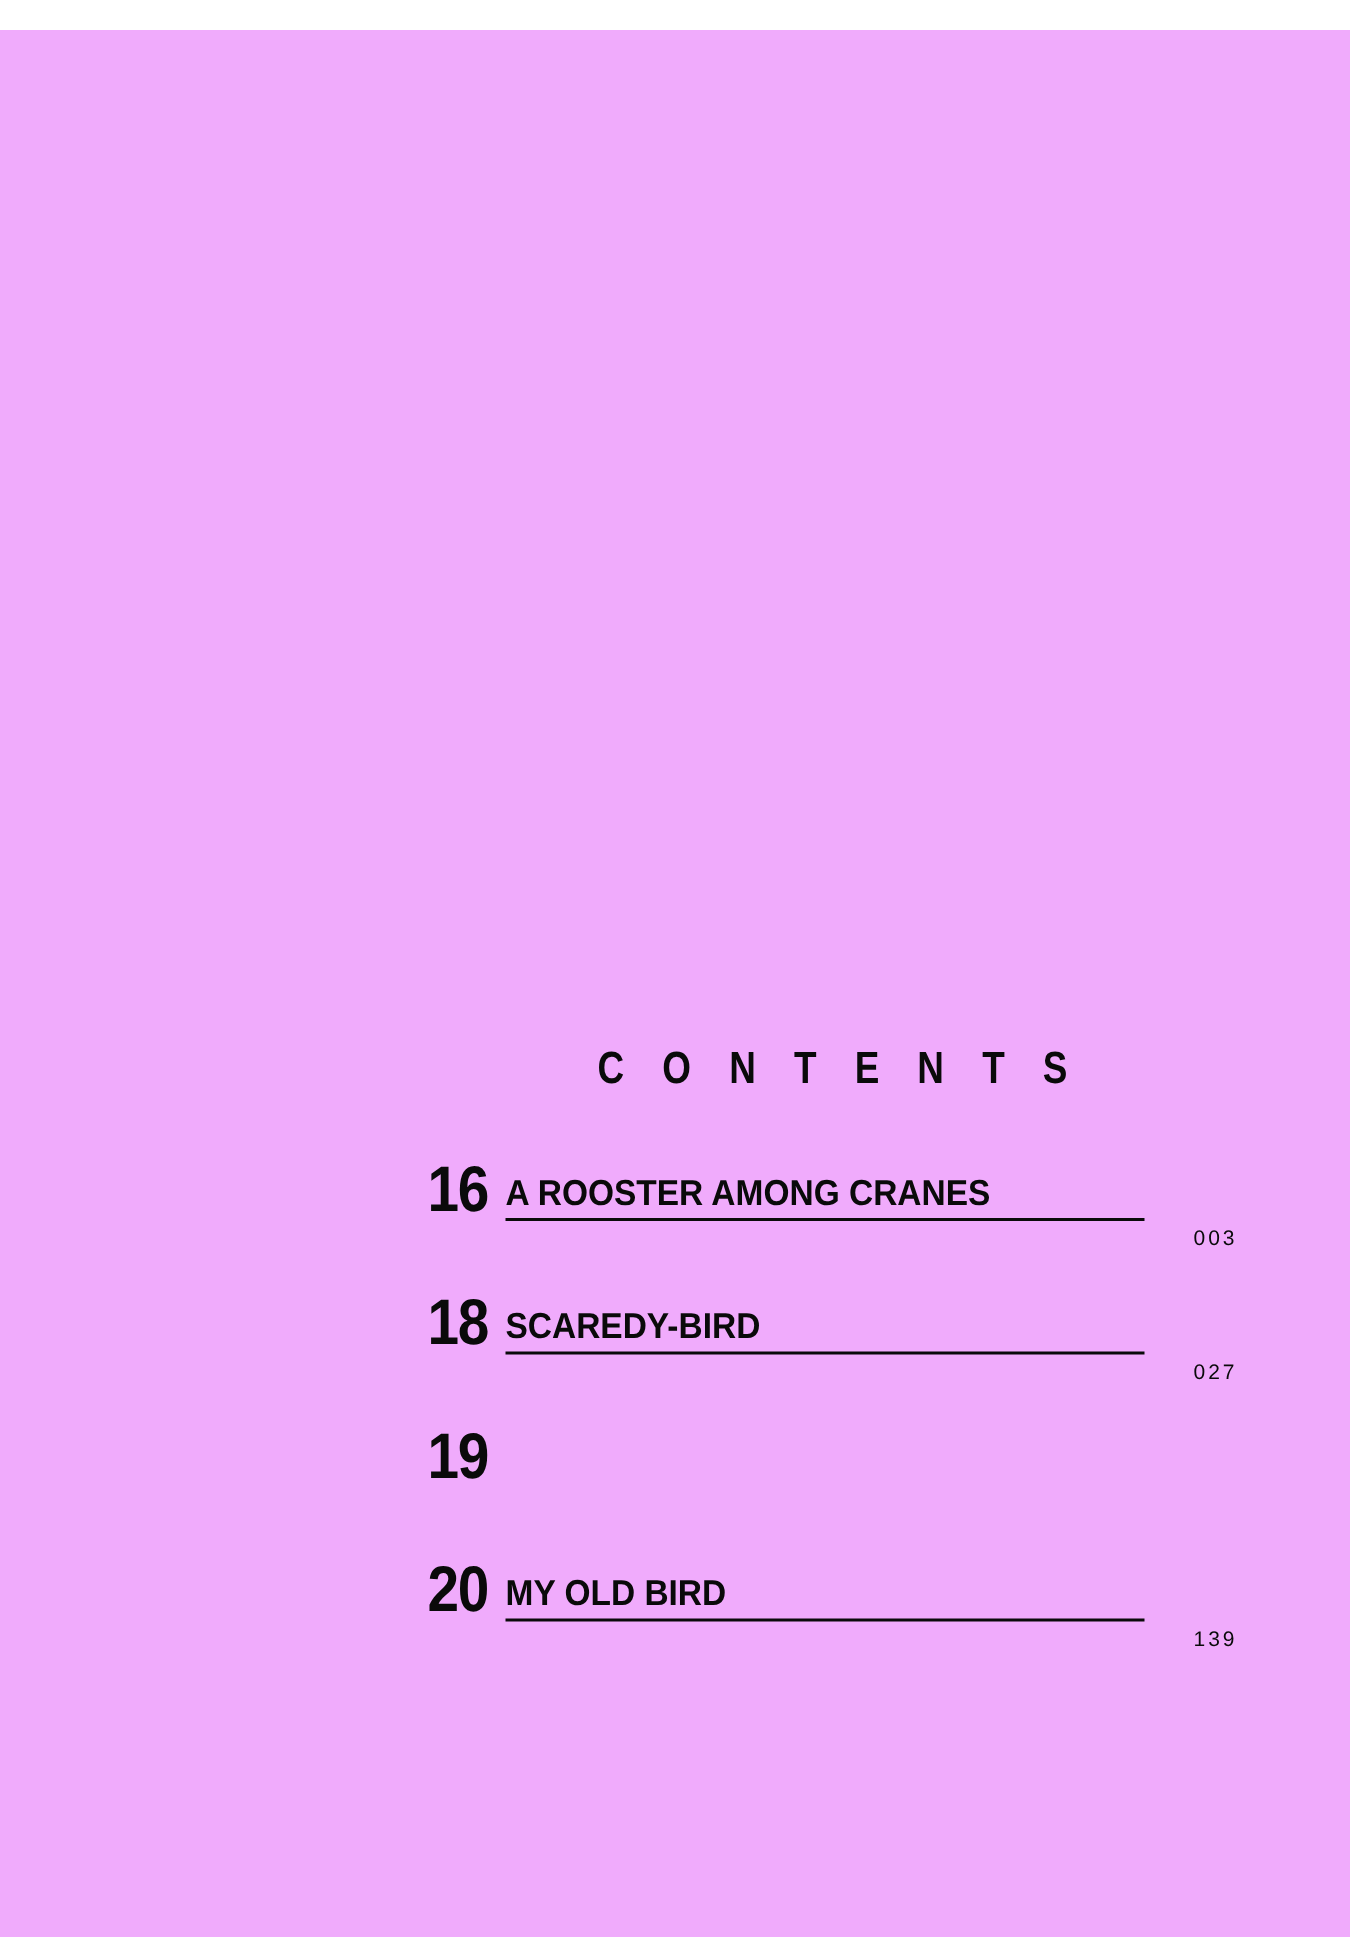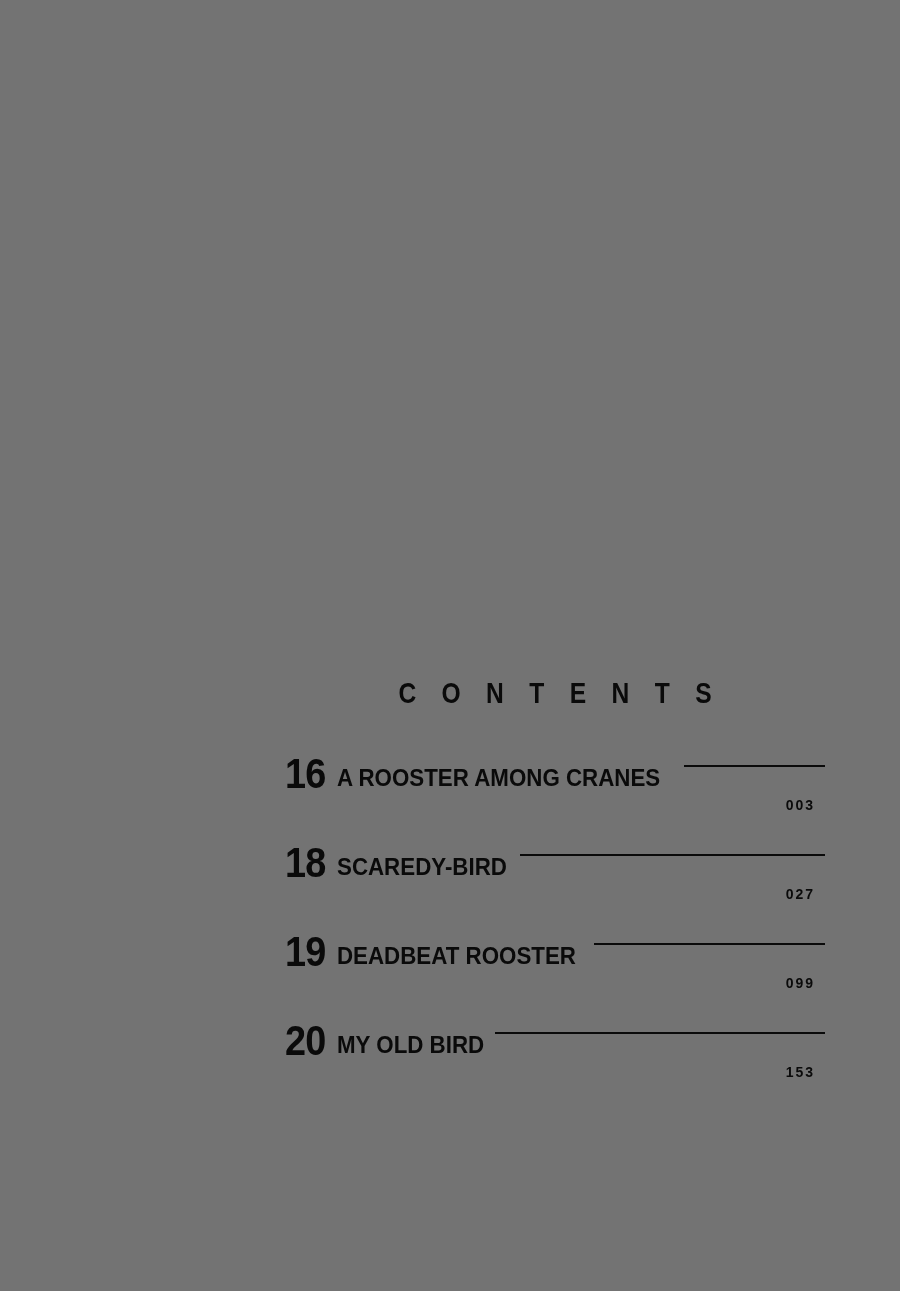--- a/index.html
+++ b/index.html
@@ -12,21 +12,22 @@
     height: 1291px;
     position: relative;
     font-family: "Liberation Sans", sans-serif;
     color: #000000;
     overflow: hidden;
   }
 
   .page {
     position: absolute;
     inset: 0;
-    background: #737373;
+    background: #f0abfc;
+    margin-top: 20px;
   }
 
   .toc {
     position: absolute;
     left: 285px;
     top: 676px;
     width: 540px;
   }
 
   .toc-heading {
@@ -68,24 +69,23 @@
     transform: scaleX(0.88);
     transform-origin: left bottom;
     color: #0a0a0a;
     flex: 0 0 auto;
     padding-right: 6px;
   }
 
   .chapter-title-wrap {
     flex: 1 1 auto;
     display: flex;
-    flex-direction: row;
+    flex-direction: column;
     position: relative;
     min-width: 0;
-    text-align: right;
   }
 
   .chapter-title {
     font-family: "Liberation Sans", sans-serif;
     font-weight: bold;
     font-size: 24px;
     line-height: 1.05;
     letter-spacing: 0px;
     transform: scaleX(0.93);
     transform-origin: left bottom;
@@ -96,24 +96,24 @@
 
   .leader {
     height: 2px;
     background: #0a0a0a;
     width: 100%;
     margin-bottom: 0;
   }
 
   .page-num {
     position: absolute;
-    right: 10px;
+    right: 0;
     bottom: -19px;
     font-family: "Liberation Sans", sans-serif;
-    font-weight: bold;
+    font-weight: normal;
     font-size: 14px;
     letter-spacing: 2px;
     color: #0a0a0a;
     white-space: nowrap;
   }
 </style>
 </head>
 <body>
 
 <div class="page">
@@ -143,34 +143,29 @@
             <span class="chapter-title">SCAREDY-BIRD</span>
             <span class="leader" style="width: calc(100% - 62px);"></span>
             <span class="page-num">027</span>
           </span>
         </div>
       </li>
 
       <li class="toc-item">
         <div class="toc-row">
           <span class="chapter-num">19</span>
-          <span class="chapter-title-wrap">
-            <span class="chapter-title">DEADBEAT ROOSTER</span>
-            <span class="leader" style="width: calc(100% - 62px);"></span>
-            <span class="page-num">099</span>
-          </span>
         </div>
       </li>
 
       <li class="toc-item">
         <div class="toc-row">
           <span class="chapter-num">20</span>
           <span class="chapter-title-wrap">
             <span class="chapter-title">MY OLD BIRD</span>
             <span class="leader" style="width: calc(100% - 62px);"></span>
-            <span class="page-num">153</span>
+            <span class="page-num">139</span>
           </span>
         </div>
       </li>
 
     </ul>
   </div>
 </div>
 
 </body></html>

